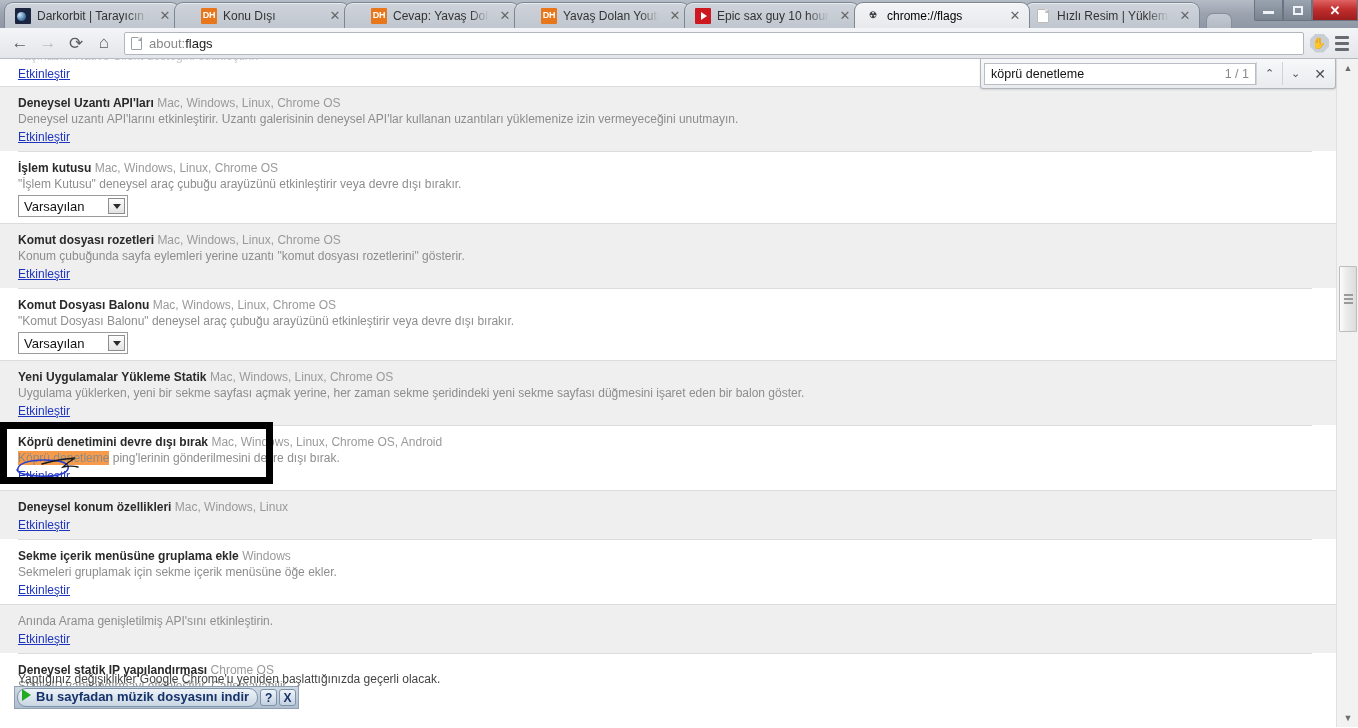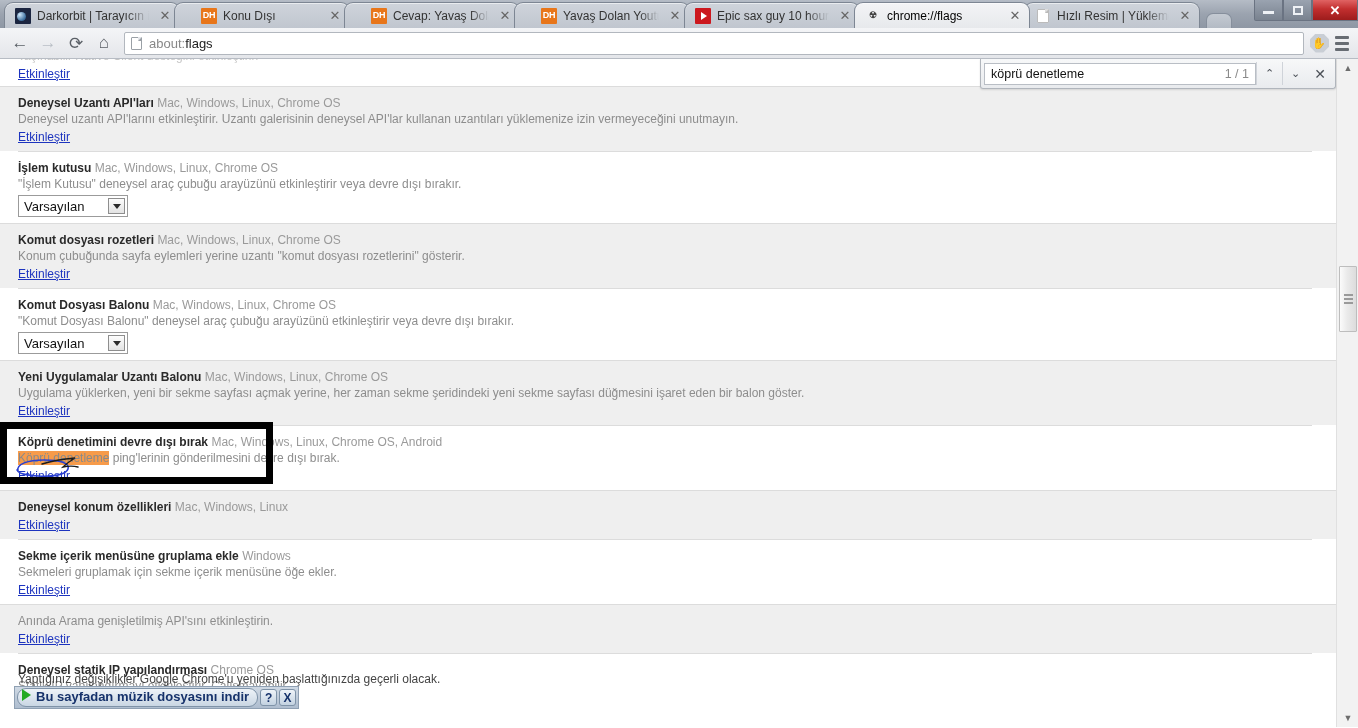--- a/index.html
+++ b/index.html
@@ -561,21 +561,21 @@
         <div class="flag-desc">"Komut Dosyası Balonu" deneysel araç çubuğu arayüzünü etkinleştirir veya devre dışı bırakır.</div>
         <div class="flag-select">
           <span>Varsayılan</span>
           <span class="arrowbox">
               <i></i>
             </span>
         </div>
       </div>
 
       <div class="flag-row odd">
-        <div class="flag-title"><span>Yeni Uygulamalar Uzantı Balonu</span> <span class="platforms">Mac, Windows, Linux, Chrome OS</span></div>
+        <div class="flag-title"><span>Yeni Uygulamalar Yükleme Statik</span> <span class="platforms">Mac, Windows, Linux, Chrome OS</span></div>
         <div class="flag-desc">Uygulama yüklerken, yeni bir sekme sayfası açmak yerine, her zaman sekme şeridindeki yeni sekme sayfası düğmesini işaret eden bir balon göster.</div>
         <a class="flag-link">Etkinleştir</a>
       </div>
 
       <div class="flag-row">
         <div class="flag-title"><span>Köprü denetimini devre dışı bırak</span> <span class="platforms">Mac, Windows, Linux, Chrome OS, Android</span></div>
         <div class="flag-desc"><span class="hl">Köprü denetleme</span><span> ping'lerinin gönderilmesini devre dışı bırak.</span></div>
         <a class="flag-link">Etkinleştir</a>
       </div>
 

